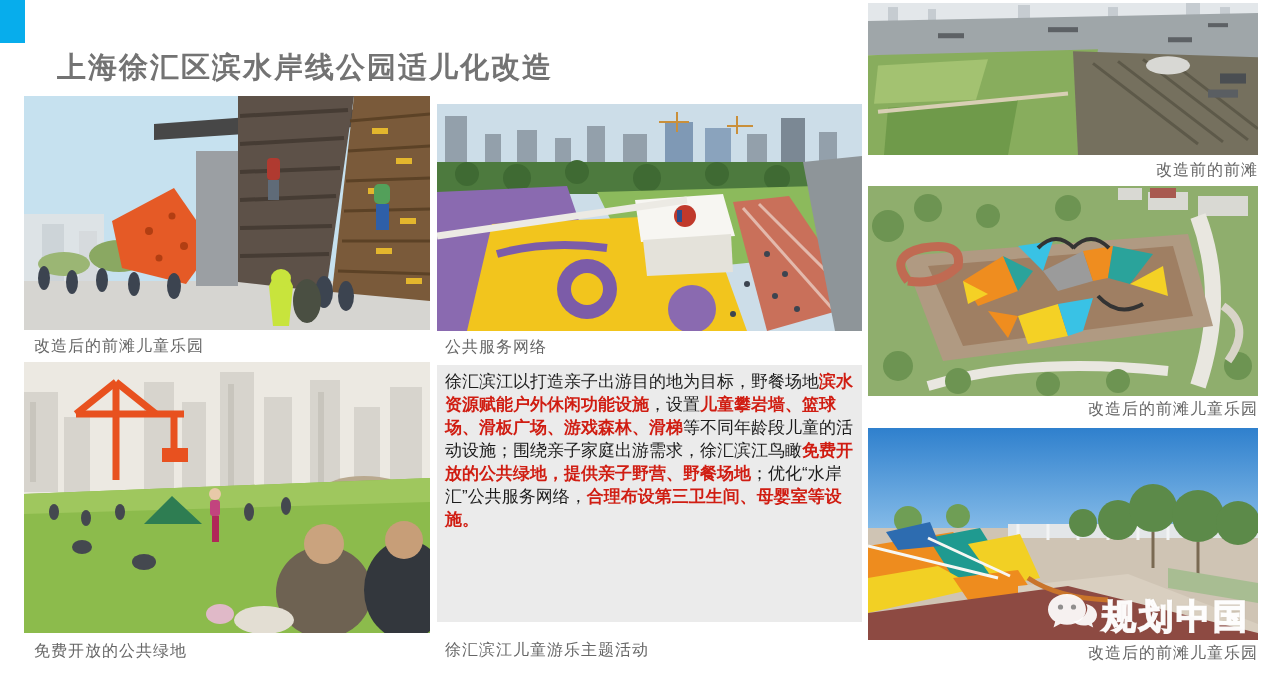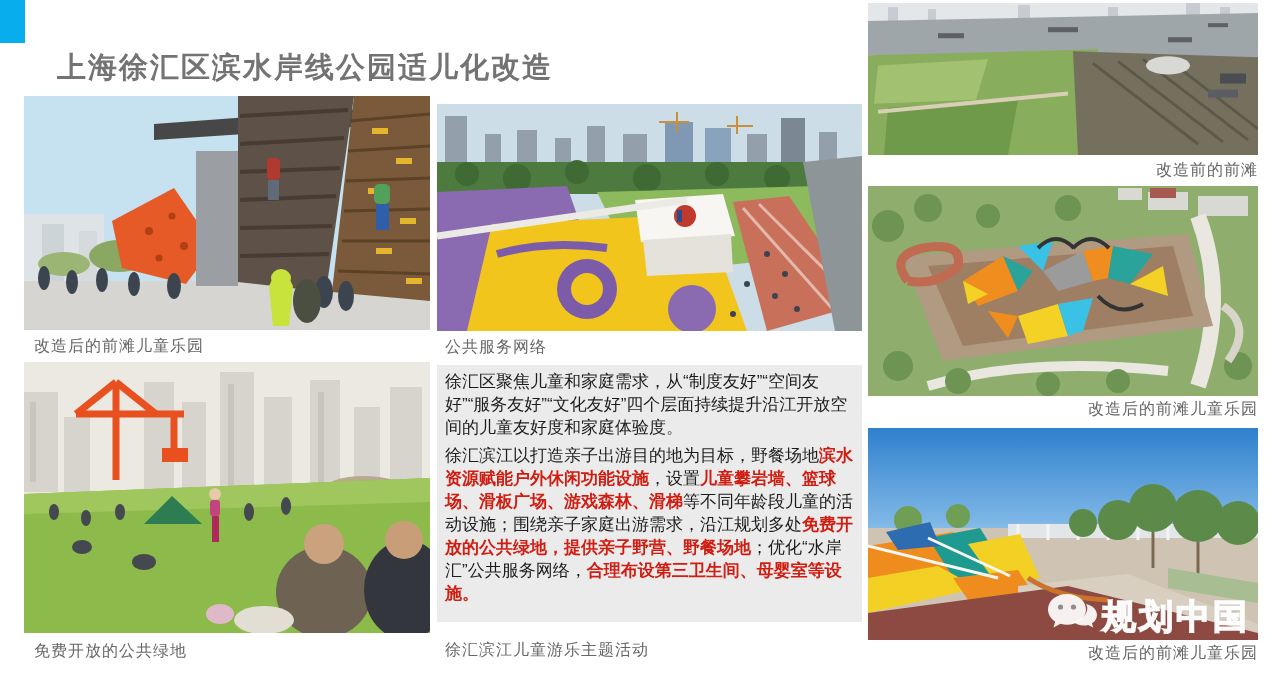--- a/index.html
+++ b/index.html
@@ -231,22 +231,21 @@
           <circle cx="338" cy="192" r="3"></circle>
         <circle cx="360" cy="205" r="3"></circle>
           <circle cx="310" cy="180" r="3"></circle>
           <circle cx="296" cy="210" r="3"></circle>
       </g>
     </svg>
   </div>
   <div class="caption cap3">公共服务网络</div>
 
   <div class="textblock">
-    <p><span>徐汇区聚焦儿童和家庭需求，从“制度友好”“空间友好”“服务友好”“文化友好”四个层面持续提升沿江开放空间的儿童友好度和家庭体验度。</span></p>
-    <p><span>徐汇滨江以打造亲子出游目的地为目标，野餐场地</span><span class="hl">滨水资源赋能户外休闲功能设施</span><span>，设置</span><span class="hl">儿童攀岩墙、篮球场、滑板广场、游戏森林、滑梯</span><span>等不同年龄段儿童的活动设施；围绕亲子家庭出游需求，沿江规划多处</span><span class="hl">免费开放的公共绿地，提供亲子野营、野餐场地</span><span>；优化“水岸汇”公共服务网络，</span><span class="hl">合理布设第三卫生间、母婴室等设施。</span></p>
+    <p><span>徐汇滨江以打造亲子出游目的地为目标，野餐场地</span><span class="hl">滨水资源赋能户外休闲功能设施</span><span>，设置</span><span class="hl">儿童攀岩墙、篮球场、滑板广场、游戏森林、滑梯</span><span>等不同年龄段儿童的活动设施；围绕亲子家庭出游需求，徐汇滨江鸟瞰</span><span class="hl">免费开放的公共绿地，提供亲子野营、野餐场地</span><span>；优化“水岸汇”公共服务网络，</span><span class="hl">合理布设第三卫生间、母婴室等设施。</span></p>
   </div>
   <div class="caption cap4">徐汇滨江儿童游乐主题活动</div>
 
   <div class="photo img-before">
     <svg viewBox="0 0 390 151" preserveAspectRatio="none">
       <rect x="0" y="0" width="390" height="151" fill="#e3e7ea"></rect>
       <g fill="#c6ccd1">
         <rect x="20" y="4" width="10" height="14"></rect>
           <rect x="60" y="6" width="8" height="12"></rect>
         <rect x="150" y="2" width="12" height="16"></rect>

